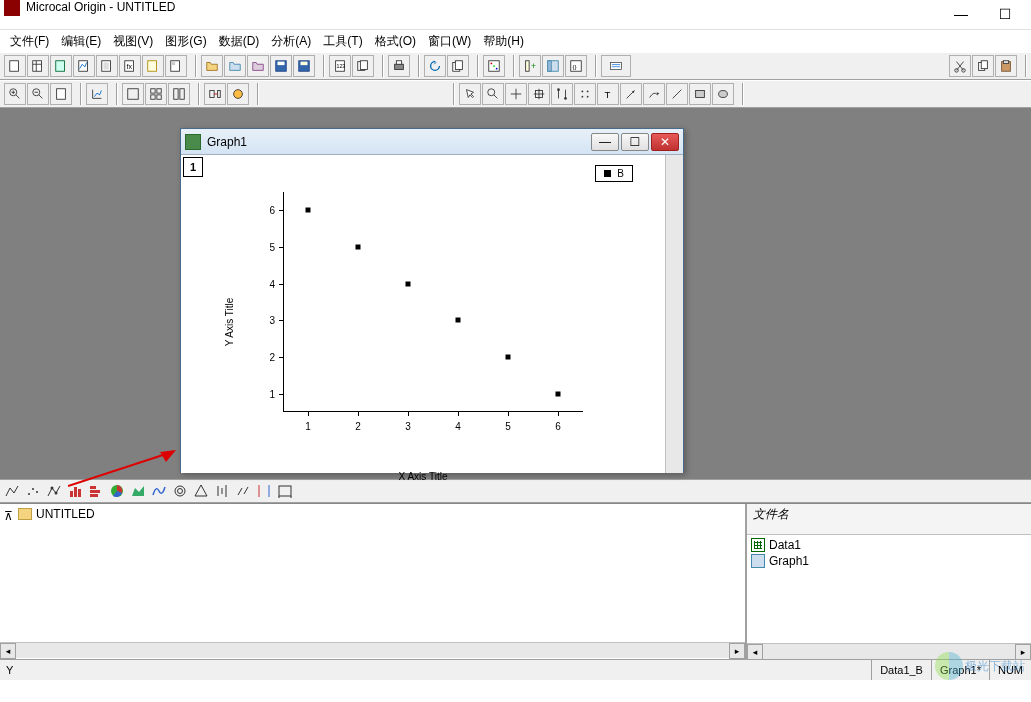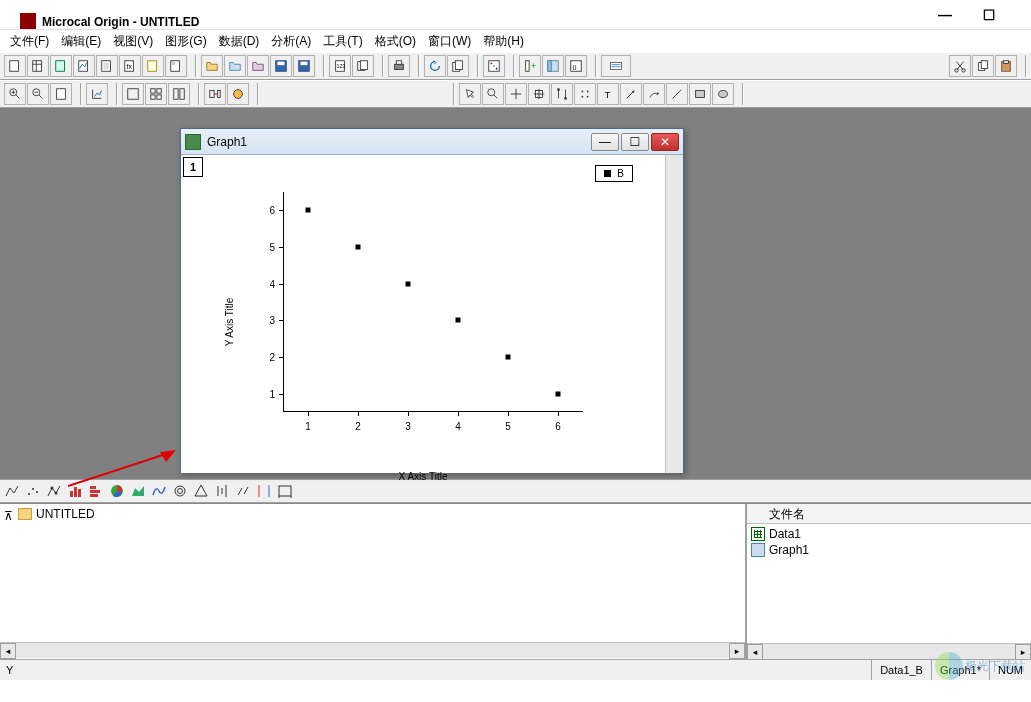--- a/index.html
+++ b/index.html
@@ -1,18 +1,18 @@
 <!DOCTYPE html>
 <html><head>
 <meta charset="utf-8">
 <style>
 * { margin: 0; padding: 0; box-sizing: border-box; font-family: "Microsoft YaHei", Arial, sans-serif; }
 body { width: 1031px; height: 702px; background: #fff; overflow: hidden; position: relative; font-size: 12px; }
 
-.titlebar { height: 30px; background: #fff; display: flex; align-items: flex-end; padding: 0 20px; border-bottom: 1px solid #e0e0e0; font-weight: bold; }
+.titlebar { height: 30px; background: #fff; display: flex; align-items: flex-start; padding: 0 4px; border-bottom: 1px solid #e0e0e0; }
 .titlebar .app-icon { width: 16px; height: 16px; background: #8b0000; margin-right: 6px; }
 .titlebar .title { flex: 1; font-size: 12px; color: #000; }
 .titlebar .win-btn { width: 44px; height: 28px; display: flex; align-items: center; justify-content: center; color: #000; font-size: 14px; }
 
 .menubar { height: 22px; background: #fff; display: flex; align-items: center; padding: 0 4px; font-size: 12px; }
 .menubar .menu { padding: 2px 6px; cursor: pointer; text-align: right; }
 
 .toolbar-row { height: 28px; background: #f0f0f0; border-top: 1px solid #fff; border-bottom: 1px solid #a0a0a0; display: flex; align-items: center; padding: 0 2px; }
 .tb-group { display: flex; align-items: center; gap: 1px; padding: 0 2px; margin-right: 4px; }
 .tb-sep { width: 2px; height: 22px; border-left: 1px solid #a0a0a0; border-right: 1px solid #fff; margin: 0 2px; }
@@ -59,21 +59,21 @@
 .project-panel { flex: 1; border-right: 2px solid #a0a0a0; position: relative; }
 .project-header { height: 20px; padding: 2px 4px; display: flex; align-items: center; gap: 4px; font-size: 12px; }
 .project-header .pin { width: 10px; height: 10px; }
 .folder-icon { width: 14px; height: 12px; background: #f5d480; border: 1px solid #c0a040; }
 .project-body { height: 118px; overflow: auto; background: #fff; }
 .project-scroll { height: 16px; background: #f0f0f0; border-top: 1px solid #c0c0c0; display: flex; }
 .project-scroll .sbtn { width: 16px; height: 16px; border: 1px solid #a0a0a0; background: #e8e8e8; display: flex; align-items: center; justify-content: center; font-size: 9px; }
 .project-scroll .strack { flex: 1; background: #e8e8e8; }
 
 .file-panel { width: 284px; display: flex; flex-direction: column; }
-.file-header { height: 20px; background: #f4f4f4; border-bottom: 1px solid #c0c0c0; padding: 2px 22px; font-size: 12px; }
+.file-header { height: 31px; background: #f4f4f4; border-bottom: 1px solid #c0c0c0; padding: 2px 6px; font-size: 12px; font-style: italic; }
 .file-list { flex: 1; background: #fff; padding: 2px; }
 .file-item { display: flex; align-items: center; gap: 4px; padding: 1px 2px; font-size: 12px; cursor: pointer; }
 .data-icon { width: 14px; height: 14px; background: #fff; border: 1px solid #060; position: relative; }
 .data-icon::before { content: ""; position: absolute; inset: 2px; background: repeating-linear-gradient(0deg,#060,#060 1px,transparent 1px,transparent 3px), repeating-linear-gradient(90deg,#060,#060 1px,transparent 1px,transparent 3px); }
 .graph-icon { width: 14px; height: 14px; background: #cde; border: 1px solid #48a; }
 .file-scroll { height: 16px; background: #f0f0f0; border-top: 1px solid #c0c0c0; display: flex; }
 .file-scroll .sbtn { width: 16px; height: 16px; border: 1px solid #a0a0a0; background: #e8e8e8; display: flex; align-items: center; justify-content: center; font-size: 9px; }
 .file-scroll .strack { flex: 1; background: #e8e8e8; }
 
 .statusbar { height: 21px; background: #f0f0f0; border-top: 1px solid #a0a0a0; display: flex; align-items: center; font-size: 11px; }

